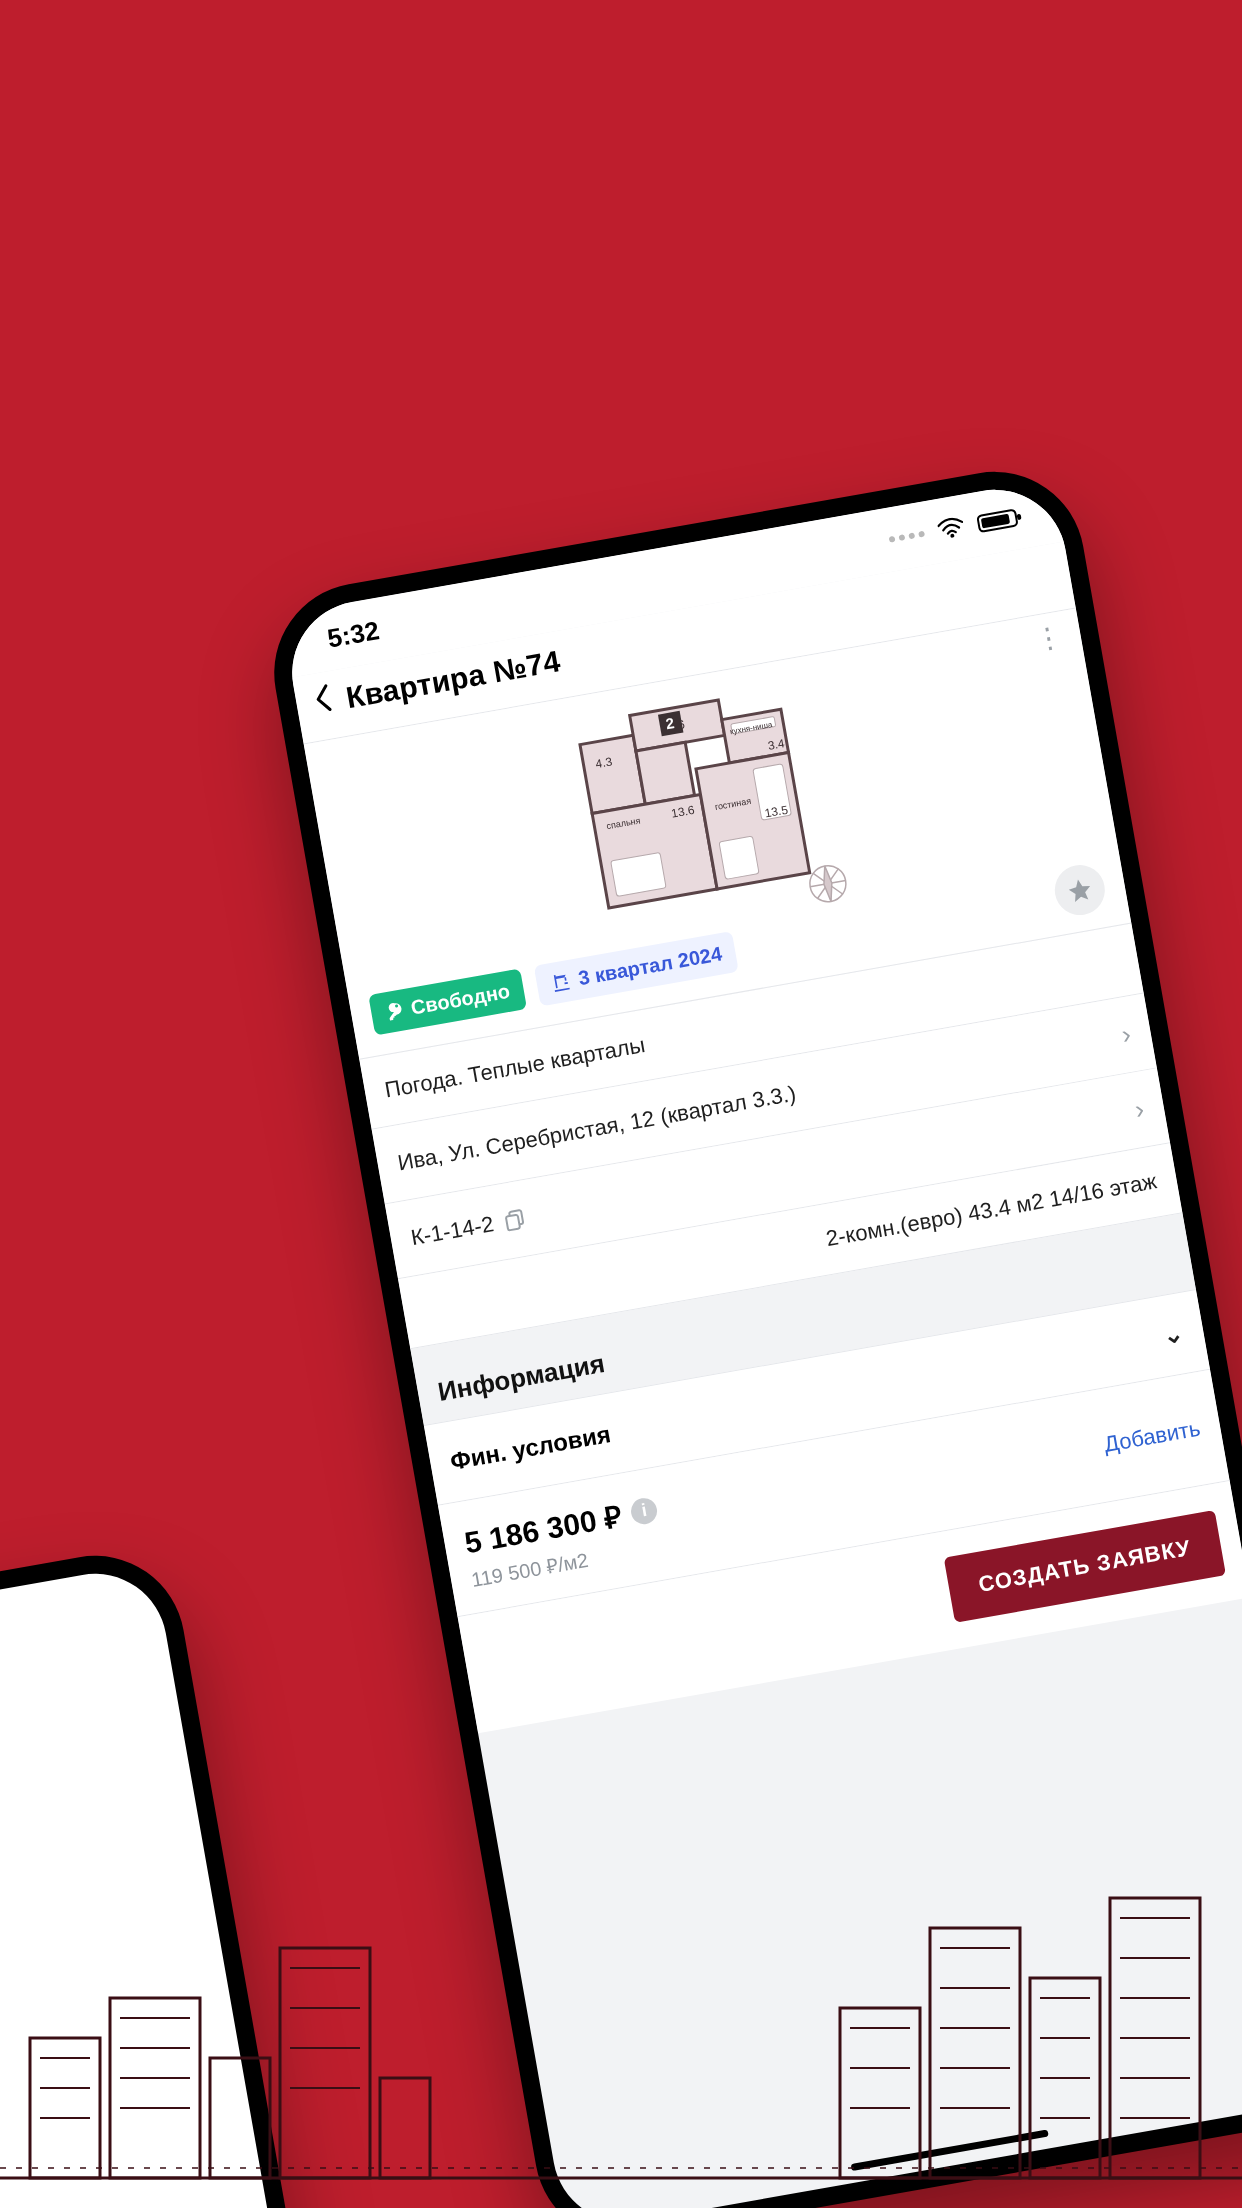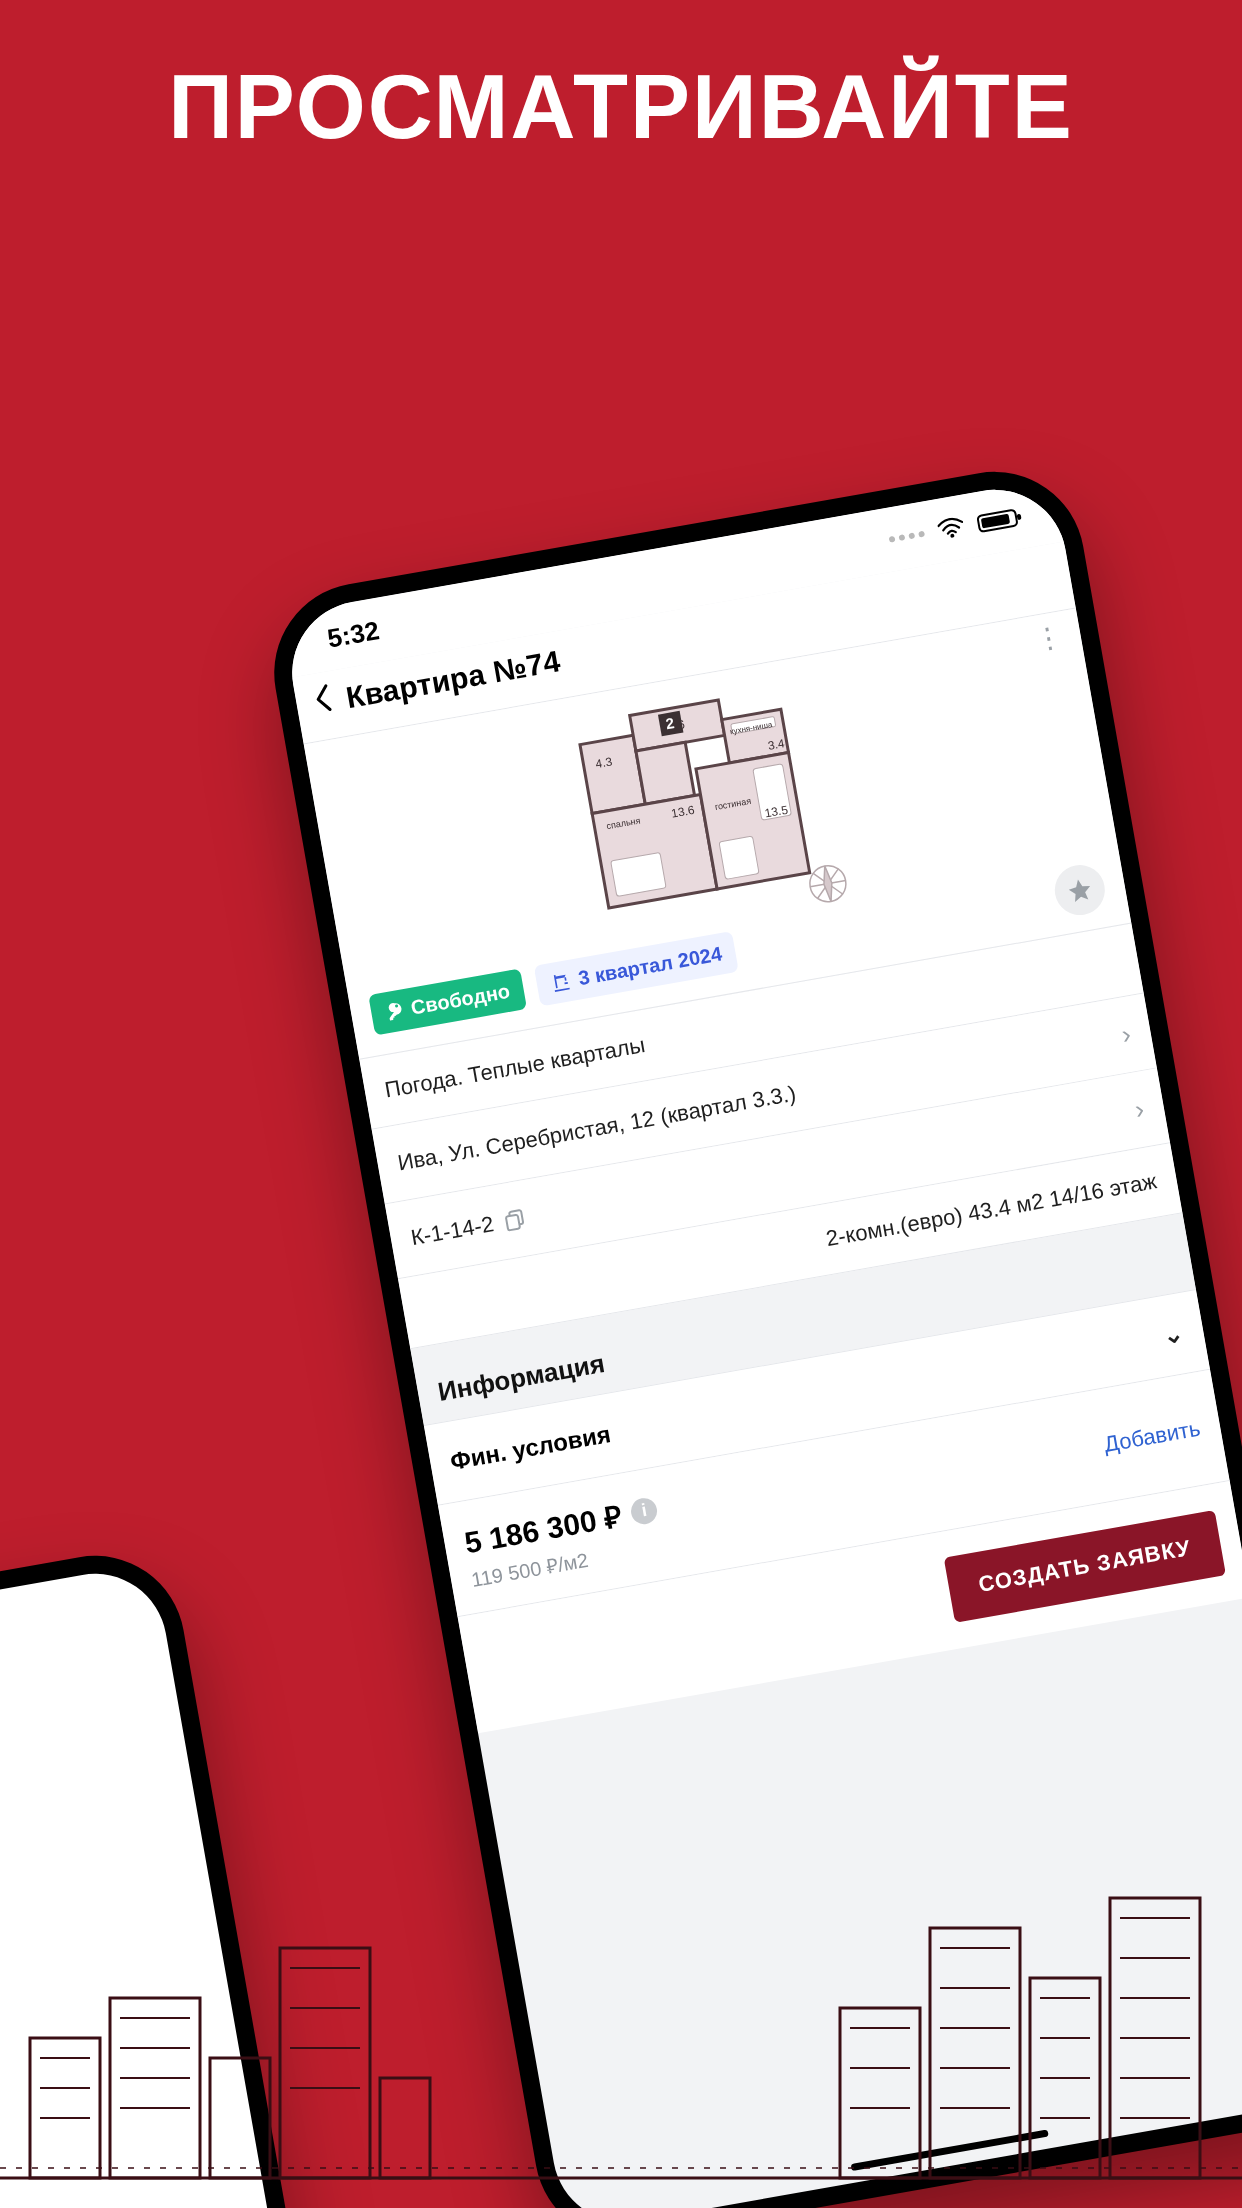--- a/index.html
+++ b/index.html
@@ -177,21 +177,20 @@
   .skyline {
     position:absolute; bottom:0; left:0; right:0; height:460px;
     pointer-events:none;
   }
   .skyline svg { width:100%; height:100%; }
 </style>
 </head>
 <body>
 
 <div class="promo-title">
-  <div>ПРОСМАТРИВАЙТЕ</div>
 </div>
 
 <div class="device2">
   <div class="screen"></div>
 </div>
 
 <div class="device">
   <div class="screen">
 
     <div class="statusbar">

